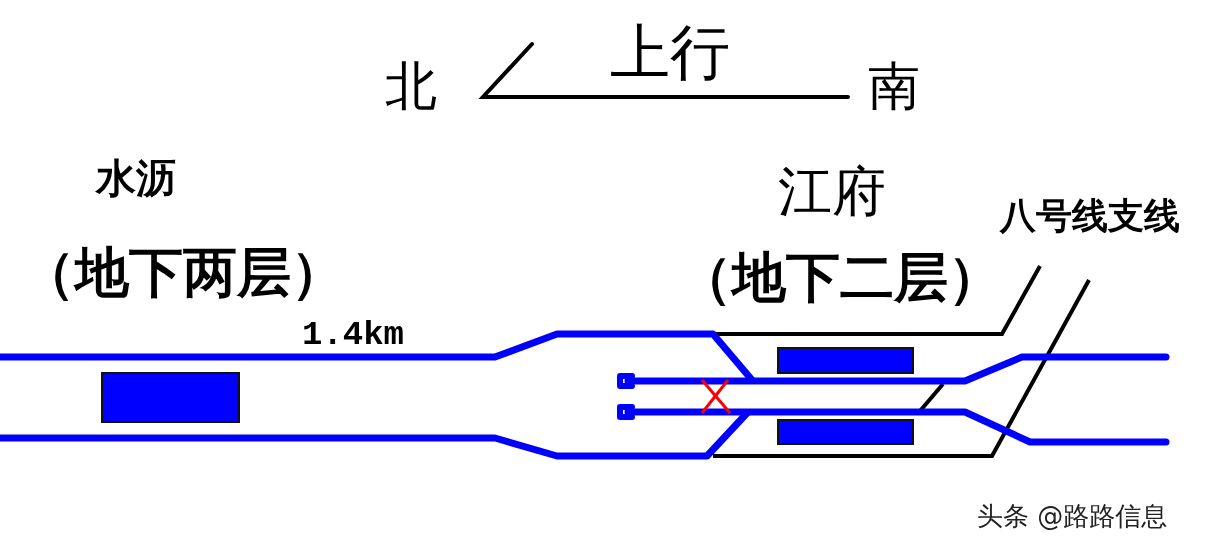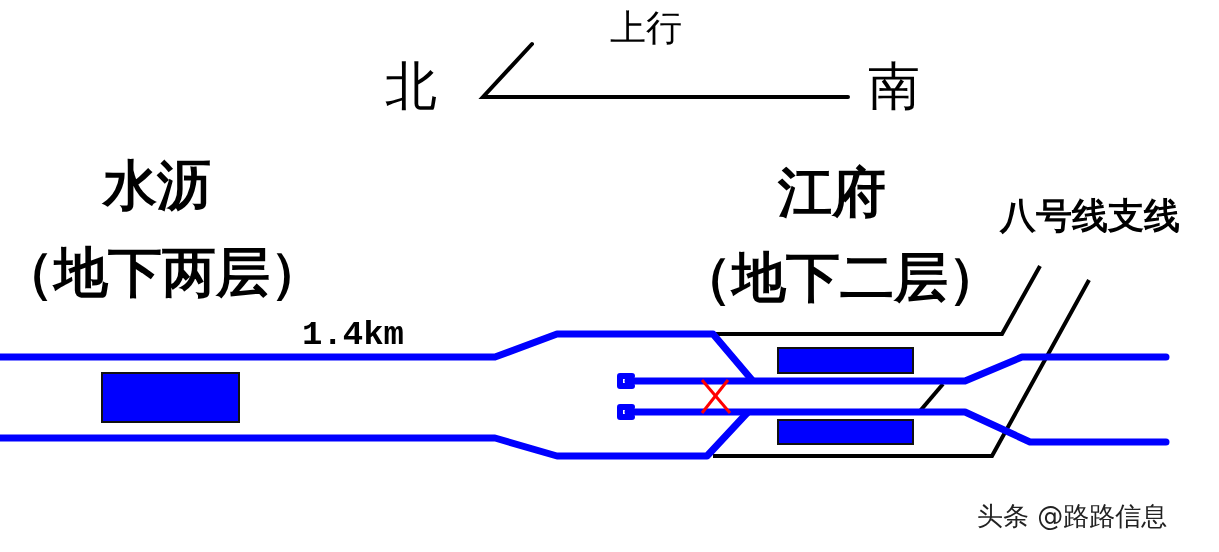--- a/index.html
+++ b/index.html
@@ -2,25 +2,25 @@
 <html><head>
   <meta charset="utf-8">
   <style>
     html, body { margin: 0; padding: 0; background: #ffffff; }
     .canvas { position: relative; width: 1219px; height: 552px; overflow: hidden; background: #ffffff; }
     .lbl { position: absolute; white-space: nowrap; color: #000; line-height: 1; }
     .serif { font-family: "DejaVu Serif", "Liberation Serif", serif; }
     .sans { font-family: "DejaVu Sans", "Liberation Sans", sans-serif; }
     .mono { font-family: "Liberation Mono", "DejaVu Sans Mono", monospace; font-weight: bold; }
     .dir-north { left: 385px; top: 60px; font-size: 52px; }
-    .dir-up { left: 610px; top: 10px; font-size: 36px; }
+    .dir-up { left: 610px; top: 22px; font-size: 60px; }
     .dir-south { left: 868px; top: 60px; font-size: 52px; }
-    .st1-name { left: 103px; top: 158px; font-size: 54px; font-weight: bold; }
-    .st1-level { left: 0px; top: 245px; font-size: 54px; font-weight: bold; }
-    .st2-name { left: 778px; top: 165px; font-size: 54px; font-weight: bold; }
+    .st1-name { left: 96px; top: 158px; font-size: 40px; font-weight: bold; }
+    .st1-level { left: 0px; top: 245px; font-size: 54px; font-weight: bold; padding-left: 21px; }
+    .st2-name { left: 778px; top: 165px; font-size: 54px; font-weight: normal; }
     .st2-level { left: 678px; top: 250px; font-size: 54px; font-weight: bold; }
     .branch { left: 1000px; top: 198px; font-size: 36px; font-weight: bold; }
     .dist { left: 302px; top: 318px; font-size: 34px; }
     .watermark { left: 977px; top: 503px; font-size: 26px; color: #222; text-align: right; }
     svg { position: absolute; left: 0; top: 0; }
   </style>
 </head>
 <body>
 
 <div class="canvas">

